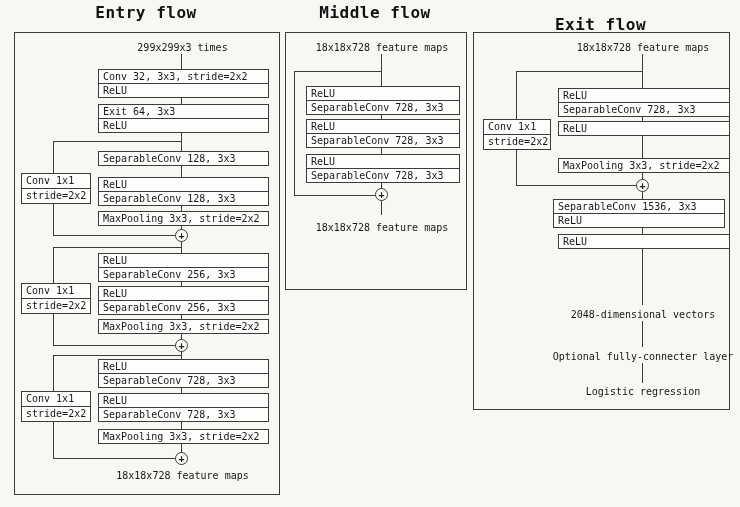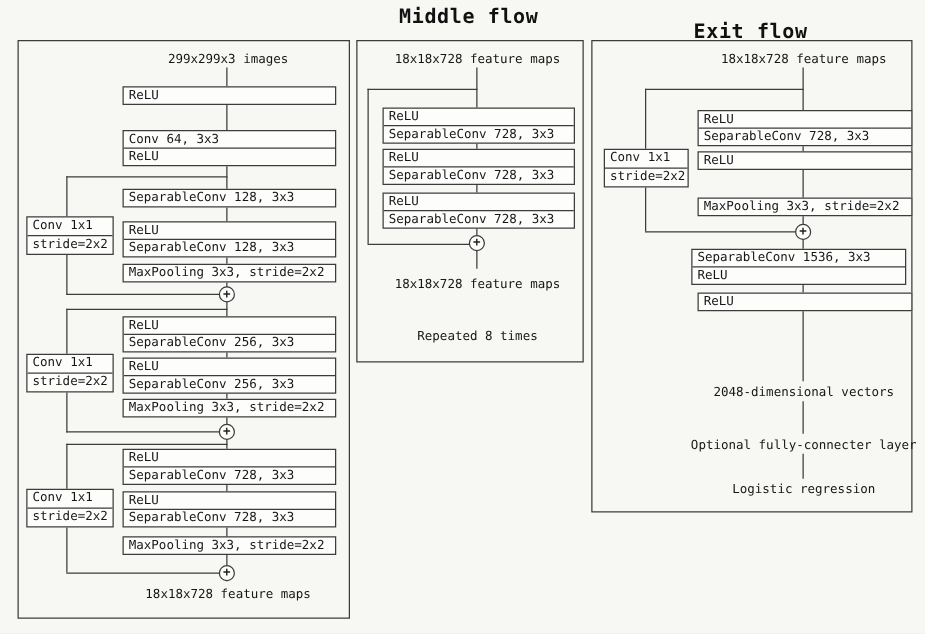--- a/index.html
+++ b/index.html
@@ -39,44 +39,46 @@
   .lbl{
     position:absolute;height:13px;line-height:13px;font-size:10px;
     text-align:center;white-space:nowrap;z-index:2;
   }
 </style>
 </head>
 <body>
 
 <div class="canvas">
 
+  <div class="title" style="left:14px;top:3px;width:264px">Entry flow</div>
 
   <div class="panel" style="left:14px;top:32px;width:264px;height:461px">
 
-    <div class="lbl" style="left:83px;top:8px;width:169px">299x299x3 images</div>
+    <div class="lbl" style="left:83px;top:8px;width:169px">299x299x3 times</div>
 
     <i class="vl" style="left:166px;top:21px;height:411px"></i>
 
     <i class="hl" style="left:38px;top:108px;width:129px"></i>
     <i class="vl" style="left:38px;top:108px;height:95px"></i>
     <i class="hl" style="left:38px;top:202px;width:128px"></i>
 
     <i class="hl" style="left:38px;top:214px;width:129px"></i>
     <i class="vl" style="left:38px;top:214px;height:99px"></i>
     <i class="hl" style="left:38px;top:312px;width:128px"></i>
 
     <i class="hl" style="left:38px;top:322px;width:129px"></i>
     <i class="vl" style="left:38px;top:322px;height:103px"></i>
     <i class="hl" style="left:38px;top:425px;width:128px"></i>
 
     <div class="box" style="left:83px;top:36px;width:169px">
+      <div class="row">Conv 32, 3x3, stride=2x2</div>
       <div class="row">ReLU</div>
     </div>
     <div class="box" style="left:83px;top:71px;width:169px">
-      <div class="row">Conv 64, 3x3</div>
+      <div class="row">Exit 64, 3x3</div>
       <div class="row">ReLU</div>
     </div>
     <div class="box" style="left:83px;top:118px;width:169px">
       <div class="row">SeparableConv 128, 3x3</div>
     </div>
     <div class="box" style="left:83px;top:144px;width:169px">
       <div class="row">ReLU</div>
       <div class="row">SeparableConv 128, 3x3</div>
     </div>
     <div class="box" style="left:83px;top:178px;width:169px">
@@ -148,21 +150,20 @@
     </div>
     <div class="box" style="left:20px;top:121px;width:152px">
       <div class="row">ReLU</div>
       <div class="row">SeparableConv 728, 3x3</div>
     </div>
 
     <div class="plus" style="left:89px;top:155px">+</div>
 
     <div class="lbl" style="left:16px;top:188px;width:160px">18x18x728 feature maps</div>
 
-    <div class="lbl" style="left:16px;top:230px;width:160px">Repeated 8 times</div>
   </div>
 
   <div class="title" style="left:473px;top:15px;width:255px">Exit flow</div>
 
   <div class="panel" style="left:473px;top:32px;width:255px;height:376px">
 
     <div class="lbl" style="left:84px;top:8px;width:170px">18x18x728 feature maps</div>
 
     <i class="vl" style="left:168px;top:21px;height:251px"></i>
     <i class="vl" style="left:168px;top:288px;height:26px"></i>

